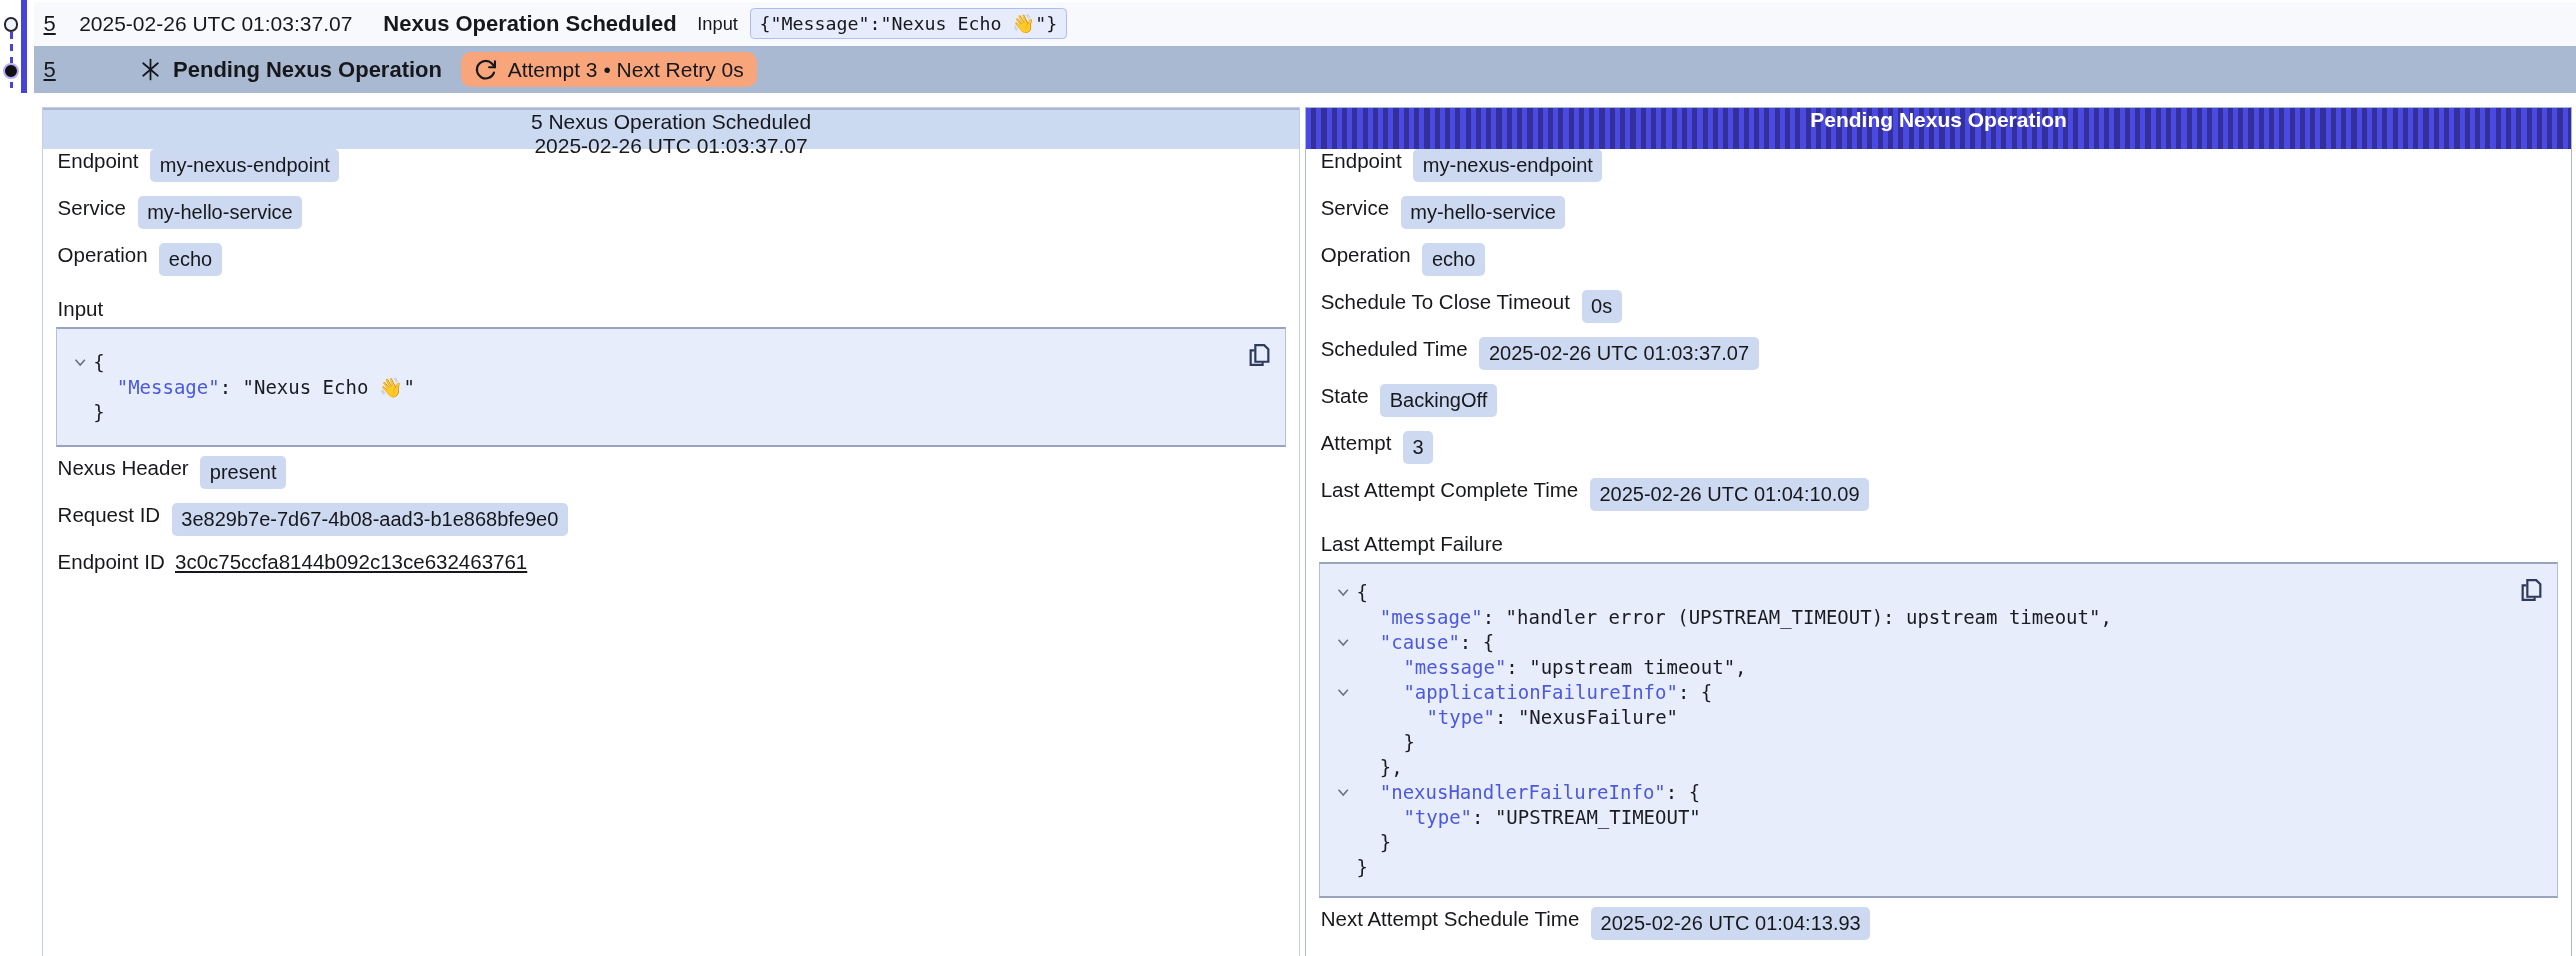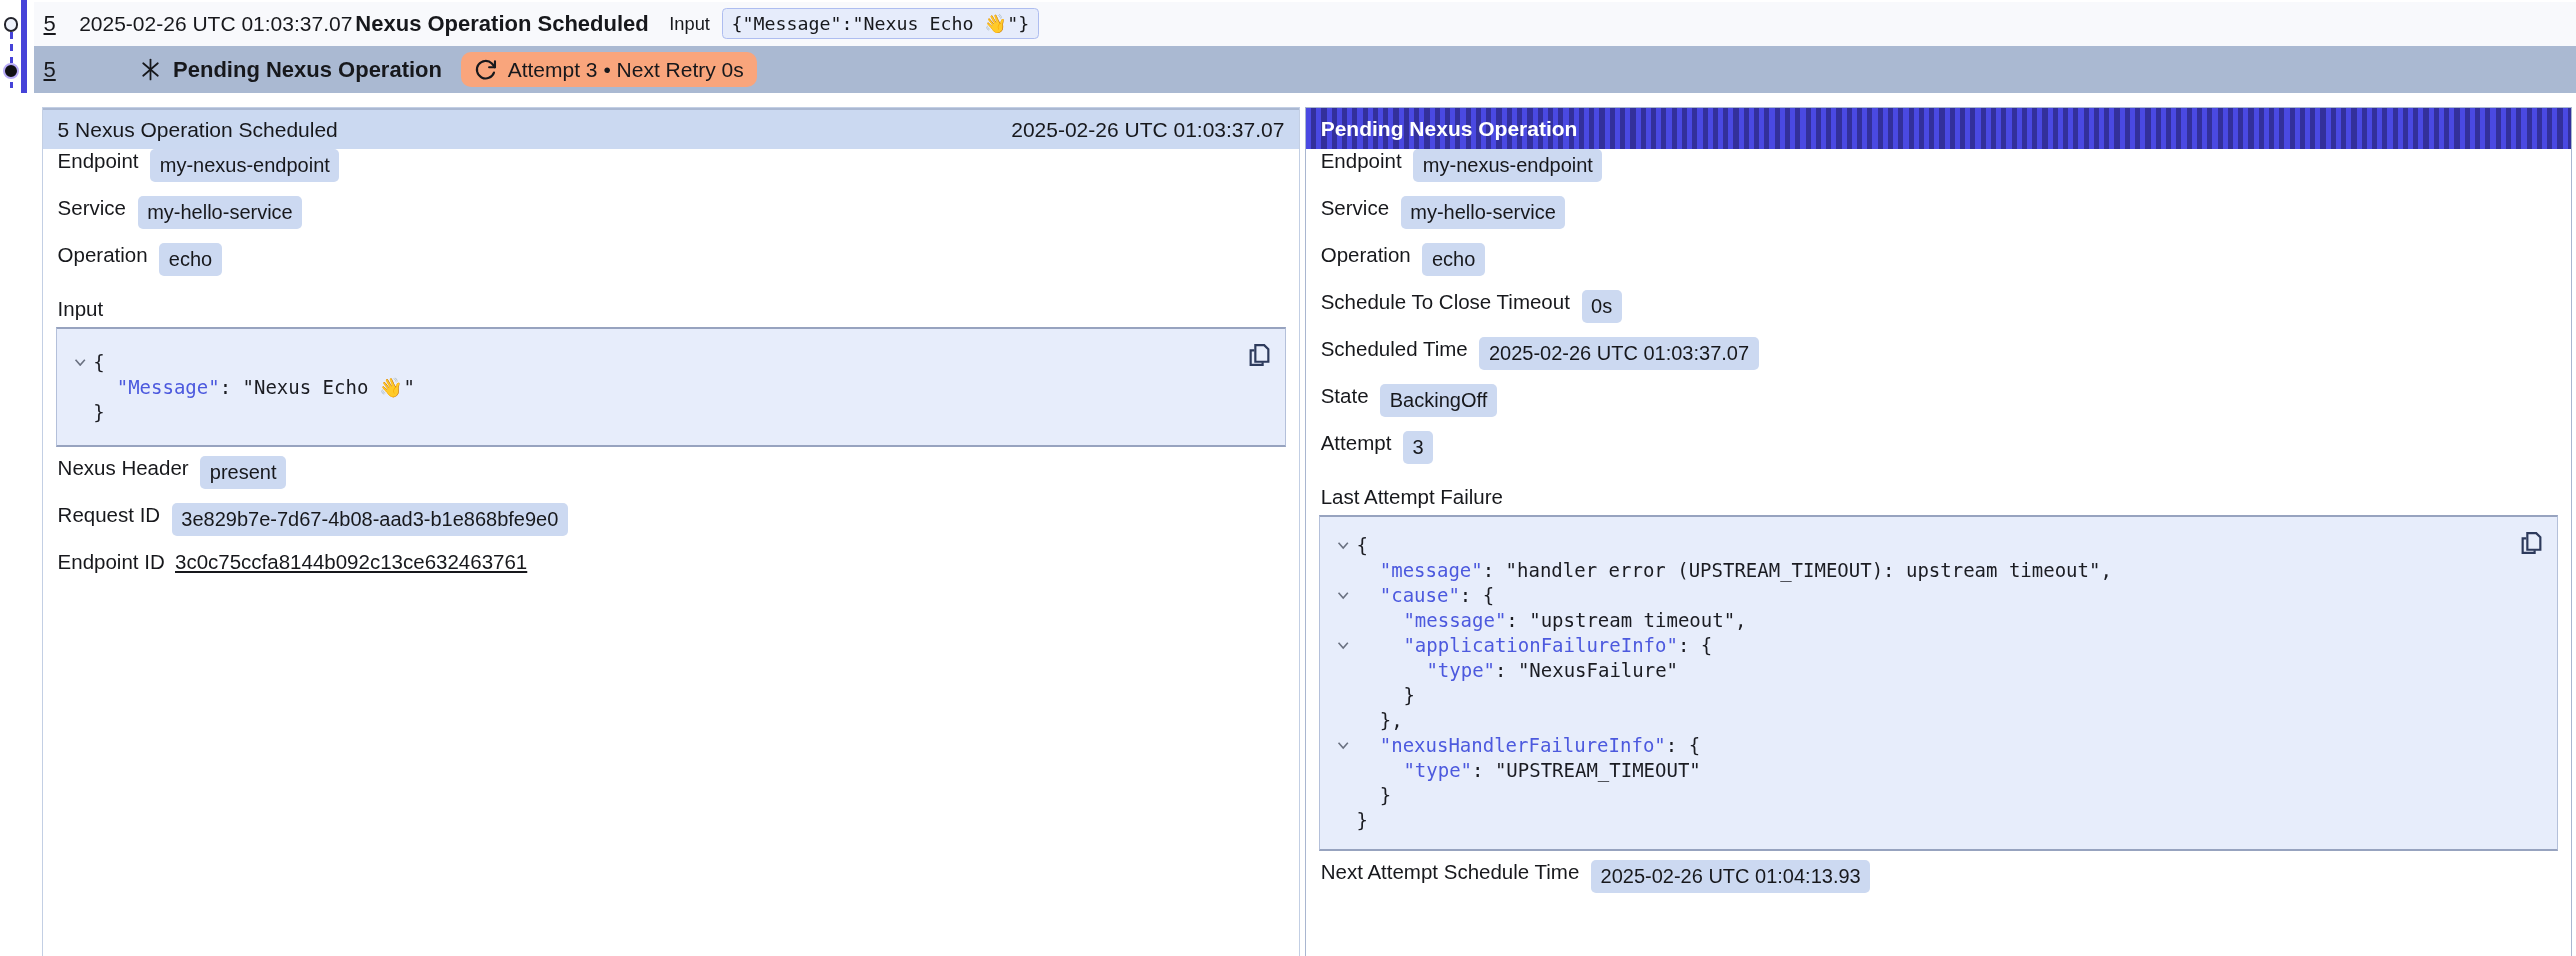--- a/index.html
+++ b/index.html
@@ -21,39 +21,39 @@
     background:#eef2fb; border:2.2px solid #23242c; }
   .node-filled { position:absolute; left:2.9px; top:63px; width:16px; height:16px; border-radius:50%;
     background:#101014; border:2.9px solid #b7abf7; }
 
   
   .row { position:absolute; left:34px; right:0; display:flex; align-items:center; }
   .row1 { top:1.5px; height:44px; background:#f8f9fc; }
   .row2 { top:46px; height:47px; background:#aab9d2; }
   .evt-id { font-size:22px; text-decoration:underline; color:#17181c; margin-left:9.5px; cursor:pointer; }
   .evt-time { font-size:21px; margin-left:23.4px; }
-  .evt-title { font-size:22px; font-weight:700; margin-left:3px; }
+  .evt-title { font-size:22px; font-weight:700; margin-left:31px; }
   .evt-input-label { font-size:18.3px; margin-left:20.5px; }
   .evt-input-badge {
     font-family:"DejaVu Sans Mono", monospace; font-size:18.3px;
     background:#e6ecfb; border:1.5px solid #aebdf0; border-radius:4.4px;
     padding:3.7px 8.8px; margin-left:11.7px; white-space:pre;
   }
   .asterisk-wrap { margin-left:82px; display:flex; align-items:center; }
   .pending-title { font-size:22px; font-weight:700; margin-left:10.3px; }
   .retry-badge { background:#f9a57c; border-radius:10px; height:35px; display:flex; align-items:center;
     padding:0 13px; margin-left:19px; font-size:21px; gap:10.3px; cursor:pointer; }
 
   
   .panels { position:absolute; top:107px; left:42px; display:flex; gap:5.1px; height:879px; }
   .panel { background:#ffffff; height:100%; }
   .panel.left  { width:1258px; border:1.5px solid #c3cfe4; }
   .panel.right { width:1267px; border:1.5px solid #a9b6d0; }
   .panel-header { height:41px; display:flex; align-items:center; justify-content:space-between;
-    padding:0 14.6px; font-size:21px; }
+    padding:0 14.6px; font-size:21px;flex-direction:column; }
   .panel.left .panel-header { background:#cbd9f1; border-top:2.2px solid #aab8d2; font-weight:500; }
   .panel.right .panel-header {
     background: repeating-linear-gradient(90deg, #4a49e2 0 5.1px, #33309b 5.1px 10.3px);
     color:#ffffff; font-weight:600; }
   .panel-header .hdr-time { font-weight:400; }
 
   .field { height:47px; display:flex; align-items:flex-start; padding-left:14.6px; font-size:20.5px; }
   .fbadge { background:#ccd9f1; border-radius:5px; padding:5.1px 9.5px; margin-left:11.7px; font-size:20px; }
   .flink { margin-left:10.3px; font-size:20.5px; color:#17181c; text-decoration:underline; cursor:pointer; }
   .section-label { height:37px; display:flex; align-items:flex-end; padding-left:14.6px; padding-bottom:5.9px; font-size:20.5px; }
@@ -199,20 +199,24 @@
       <span class="fbadge">2025-02-26 UTC 01:03:37.07</span>
     </div>
     <div class="field">
       <span>State</span>
       <span class="fbadge">BackingOff</span>
     </div>
     <div class="field">
       <span>Attempt</span>
       <span class="fbadge">3</span>
     </div>
+    <div class="field">
+      <span>Last Attempt Complete Time</span>
+      <span class="fbadge">2025-02-26 UTC 01:04:10.09</span>
+    </div>
 
     <div class="section-label">Last Attempt Failure</div>
 
     <div class="codeblock big">
       <div class="copy-btn">
         <svg width="25" height="26" viewBox="0 0 24 25" fill="none" stroke="#2d3a5c" stroke-width="2.1" stroke-linejoin="miter">
           <path d="M8 3 H16.5 L20.5 7 V19 H8 Z"></path>
           <path d="M7 8 H3.5 V22 H15 V19.5"></path>
         </svg>
       </div>

